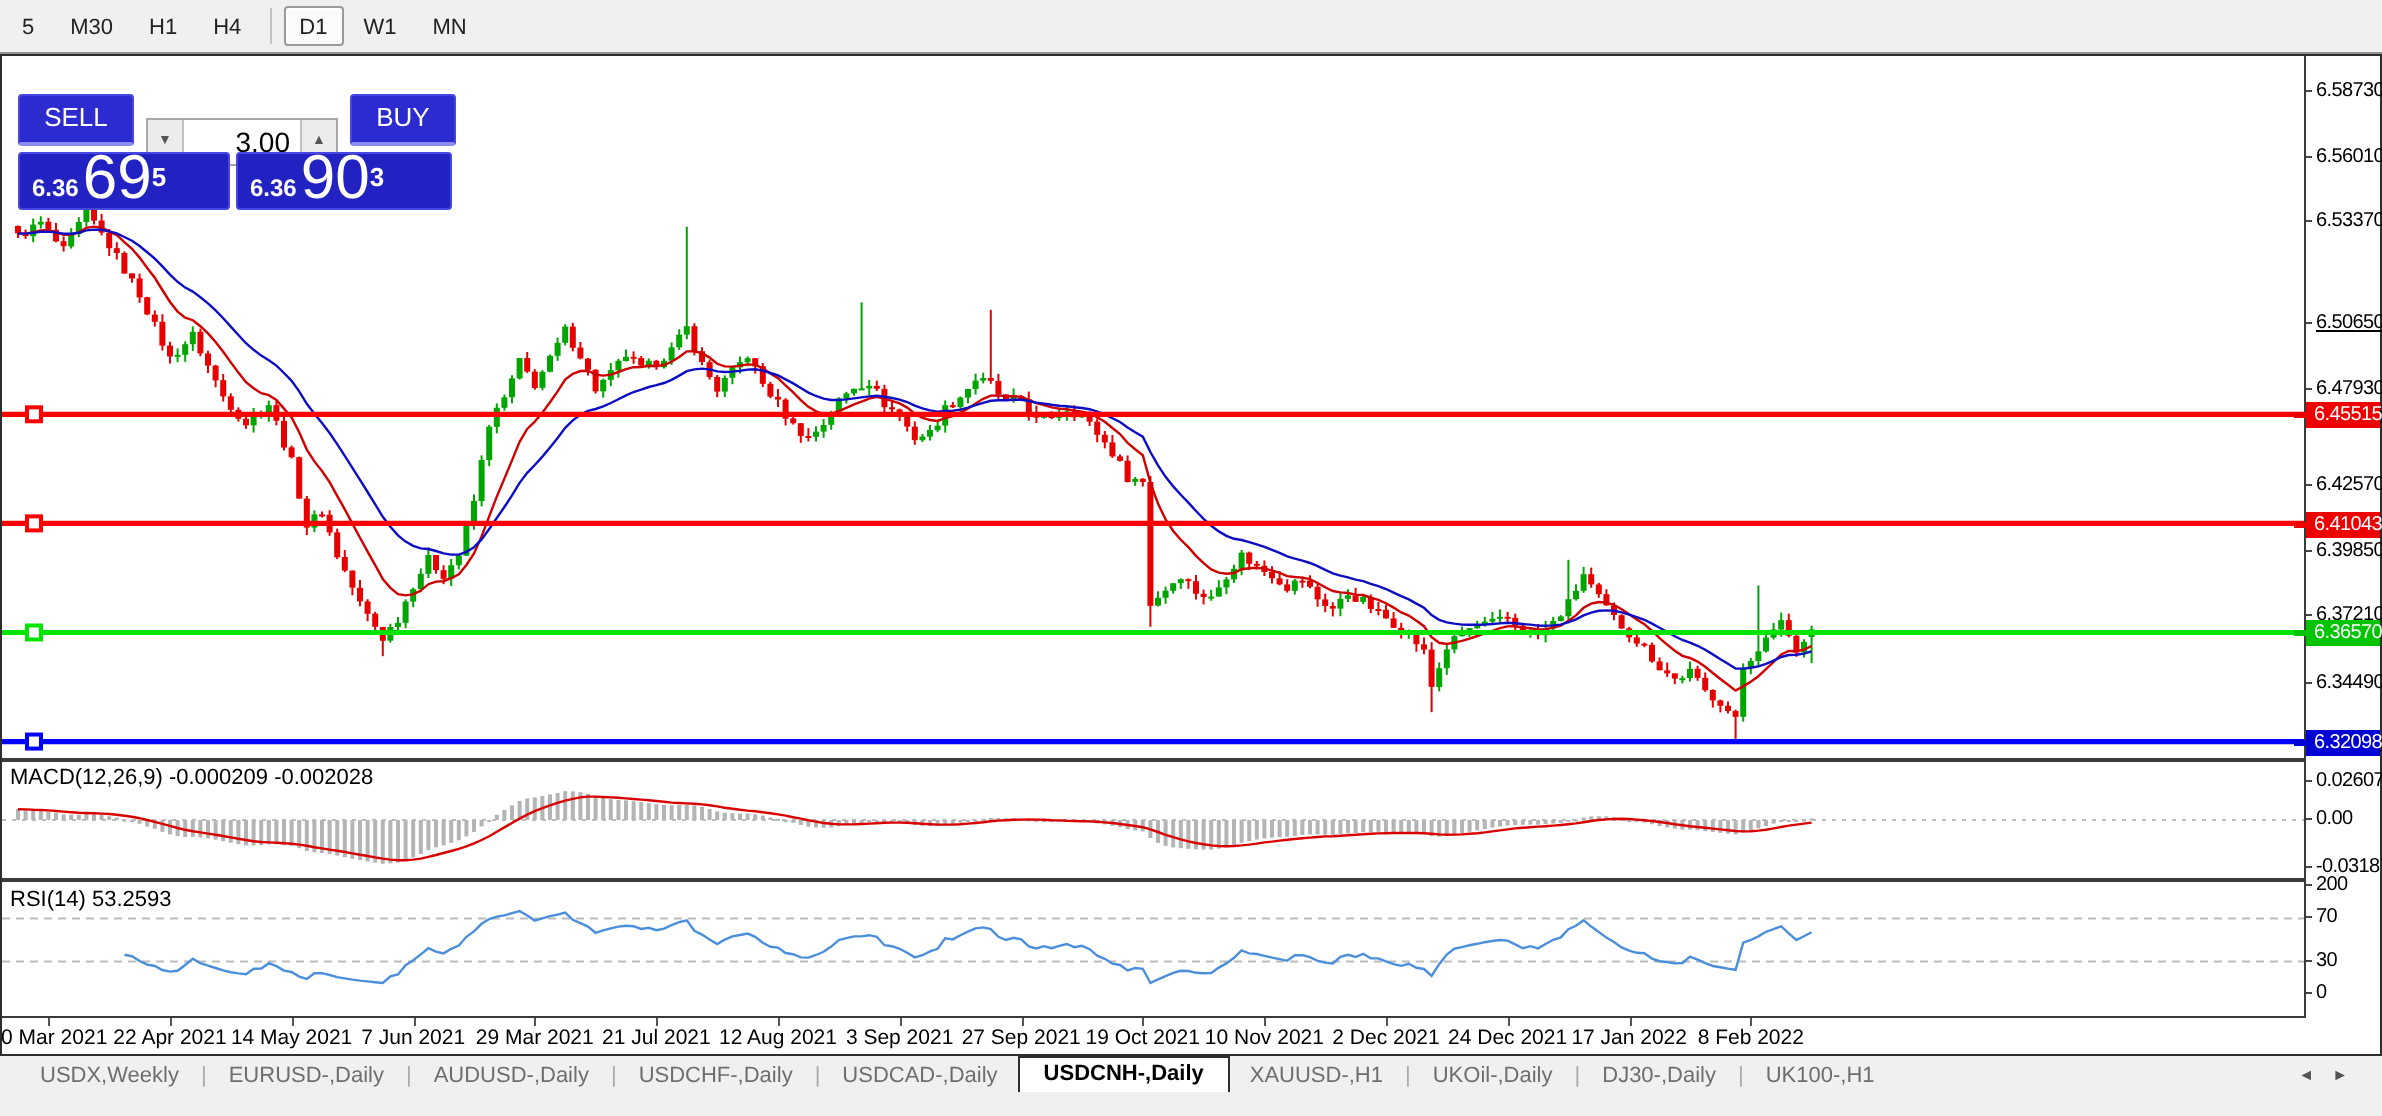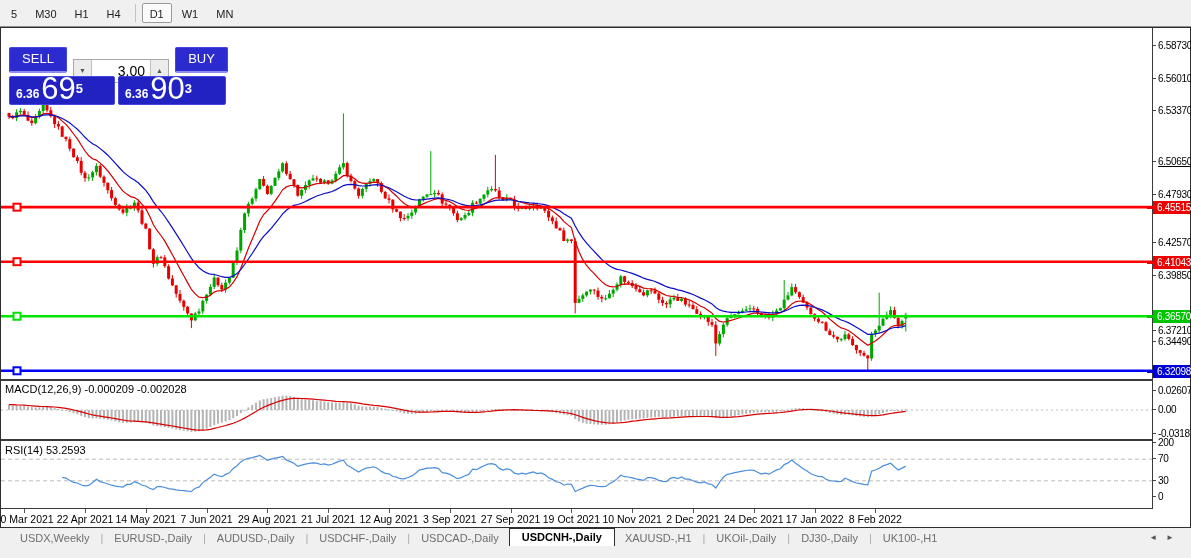--- a/index.html
+++ b/index.html
@@ -868,21 +868,21 @@
 
   <div class="axis-col">
       <div class="axis-label" style="top: 12px;">6.58730</div>
       <div class="axis-label" style="top: 45.1704px;">6.56010</div>
       <div class="axis-label" style="top: 77.3652px;">6.53370</div>
       <div class="axis-label" style="top: 128px; text-decoration: underline;">6.50650</div>
       <div class="axis-label" style="top: 133px; margin-top: 28px;">6.47930</div>
       <div class="axis-label" style="top: 175.901px;">6.45290</div>
       <div class="axis-label" style="top: 209.071px;">6.42570</div>
       <div class="axis-label" style="top: 242.242px;">6.39850</div>
-      <div class="axis-label" style="top: 274.436px; margin-top: 23px;">6.37210</div>
+      <div class="axis-label" style="top: 274.436px;">6.37210</div>
       <div class="axis-label" style="top: 307.607px; text-align: center;">6.34490</div>
       <div class="axis-label" style="top: 339.802px;">6.31850</div>
       <div class="axis-label" style="top: 356.708px;">0.02607</div>
       <div class="axis-label" style="top: 376px;">0.00</div>
       <div class="axis-label" style="top: 399.584px;">-0.03187</div>
       <div class="axis-label" style="top: 409px;">200</div>
       <div class="axis-label" style="top: 425.2px;">70</div>
       <div class="axis-label" style="top: 446.8px;">30</div>
       <div class="axis-label" style="top: 463px;">0</div>
       <div class="axis-badge" style="top: 173.157px; background: rgb(238, 0, 0);">6.45515</div>
@@ -894,21 +894,21 @@
   <div class="date-axis">
       <div class="date-tick" style="left: 23.2px;"></div>
       <div class="date-label" style="left: 23.2px;">30 Mar 2021</div>
       <div class="date-tick" style="left: 84px;"></div>
       <div class="date-label" style="left: 84px;">22 Apr 2021</div>
       <div class="date-tick" style="left: 144.8px;"></div>
       <div class="date-label" style="left: 144.8px;">14 May 2021</div>
       <div class="date-tick" style="left: 205.6px;"></div>
       <div class="date-label" style="left: 205.6px;">7 Jun 2021</div>
       <div class="date-tick" style="left: 266.4px;"></div>
-      <div class="date-label" style="left: 266.4px;">29 Aug 2021</div>
+      <div class="date-label" style="left: 266.4px;">29 Mar 2021</div>
       <div class="date-tick" style="left: 327.2px;"></div>
       <div class="date-label" style="left: 327.2px;">21 Jul 2021</div>
       <div class="date-tick" style="left: 388px;"></div>
       <div class="date-label" style="left: 388px;">12 Aug 2021</div>
       <div class="date-tick" style="left: 448.8px;"></div>
       <div class="date-label" style="left: 448.8px;">3 Sep 2021</div>
       <div class="date-tick" style="left: 509.6px;"></div>
       <div class="date-label" style="left: 509.6px;">27 Sep 2021</div>
       <div class="date-tick" style="left: 570.4px;"></div>
       <div class="date-label" style="left: 570.4px;">19 Oct 2021</div>

